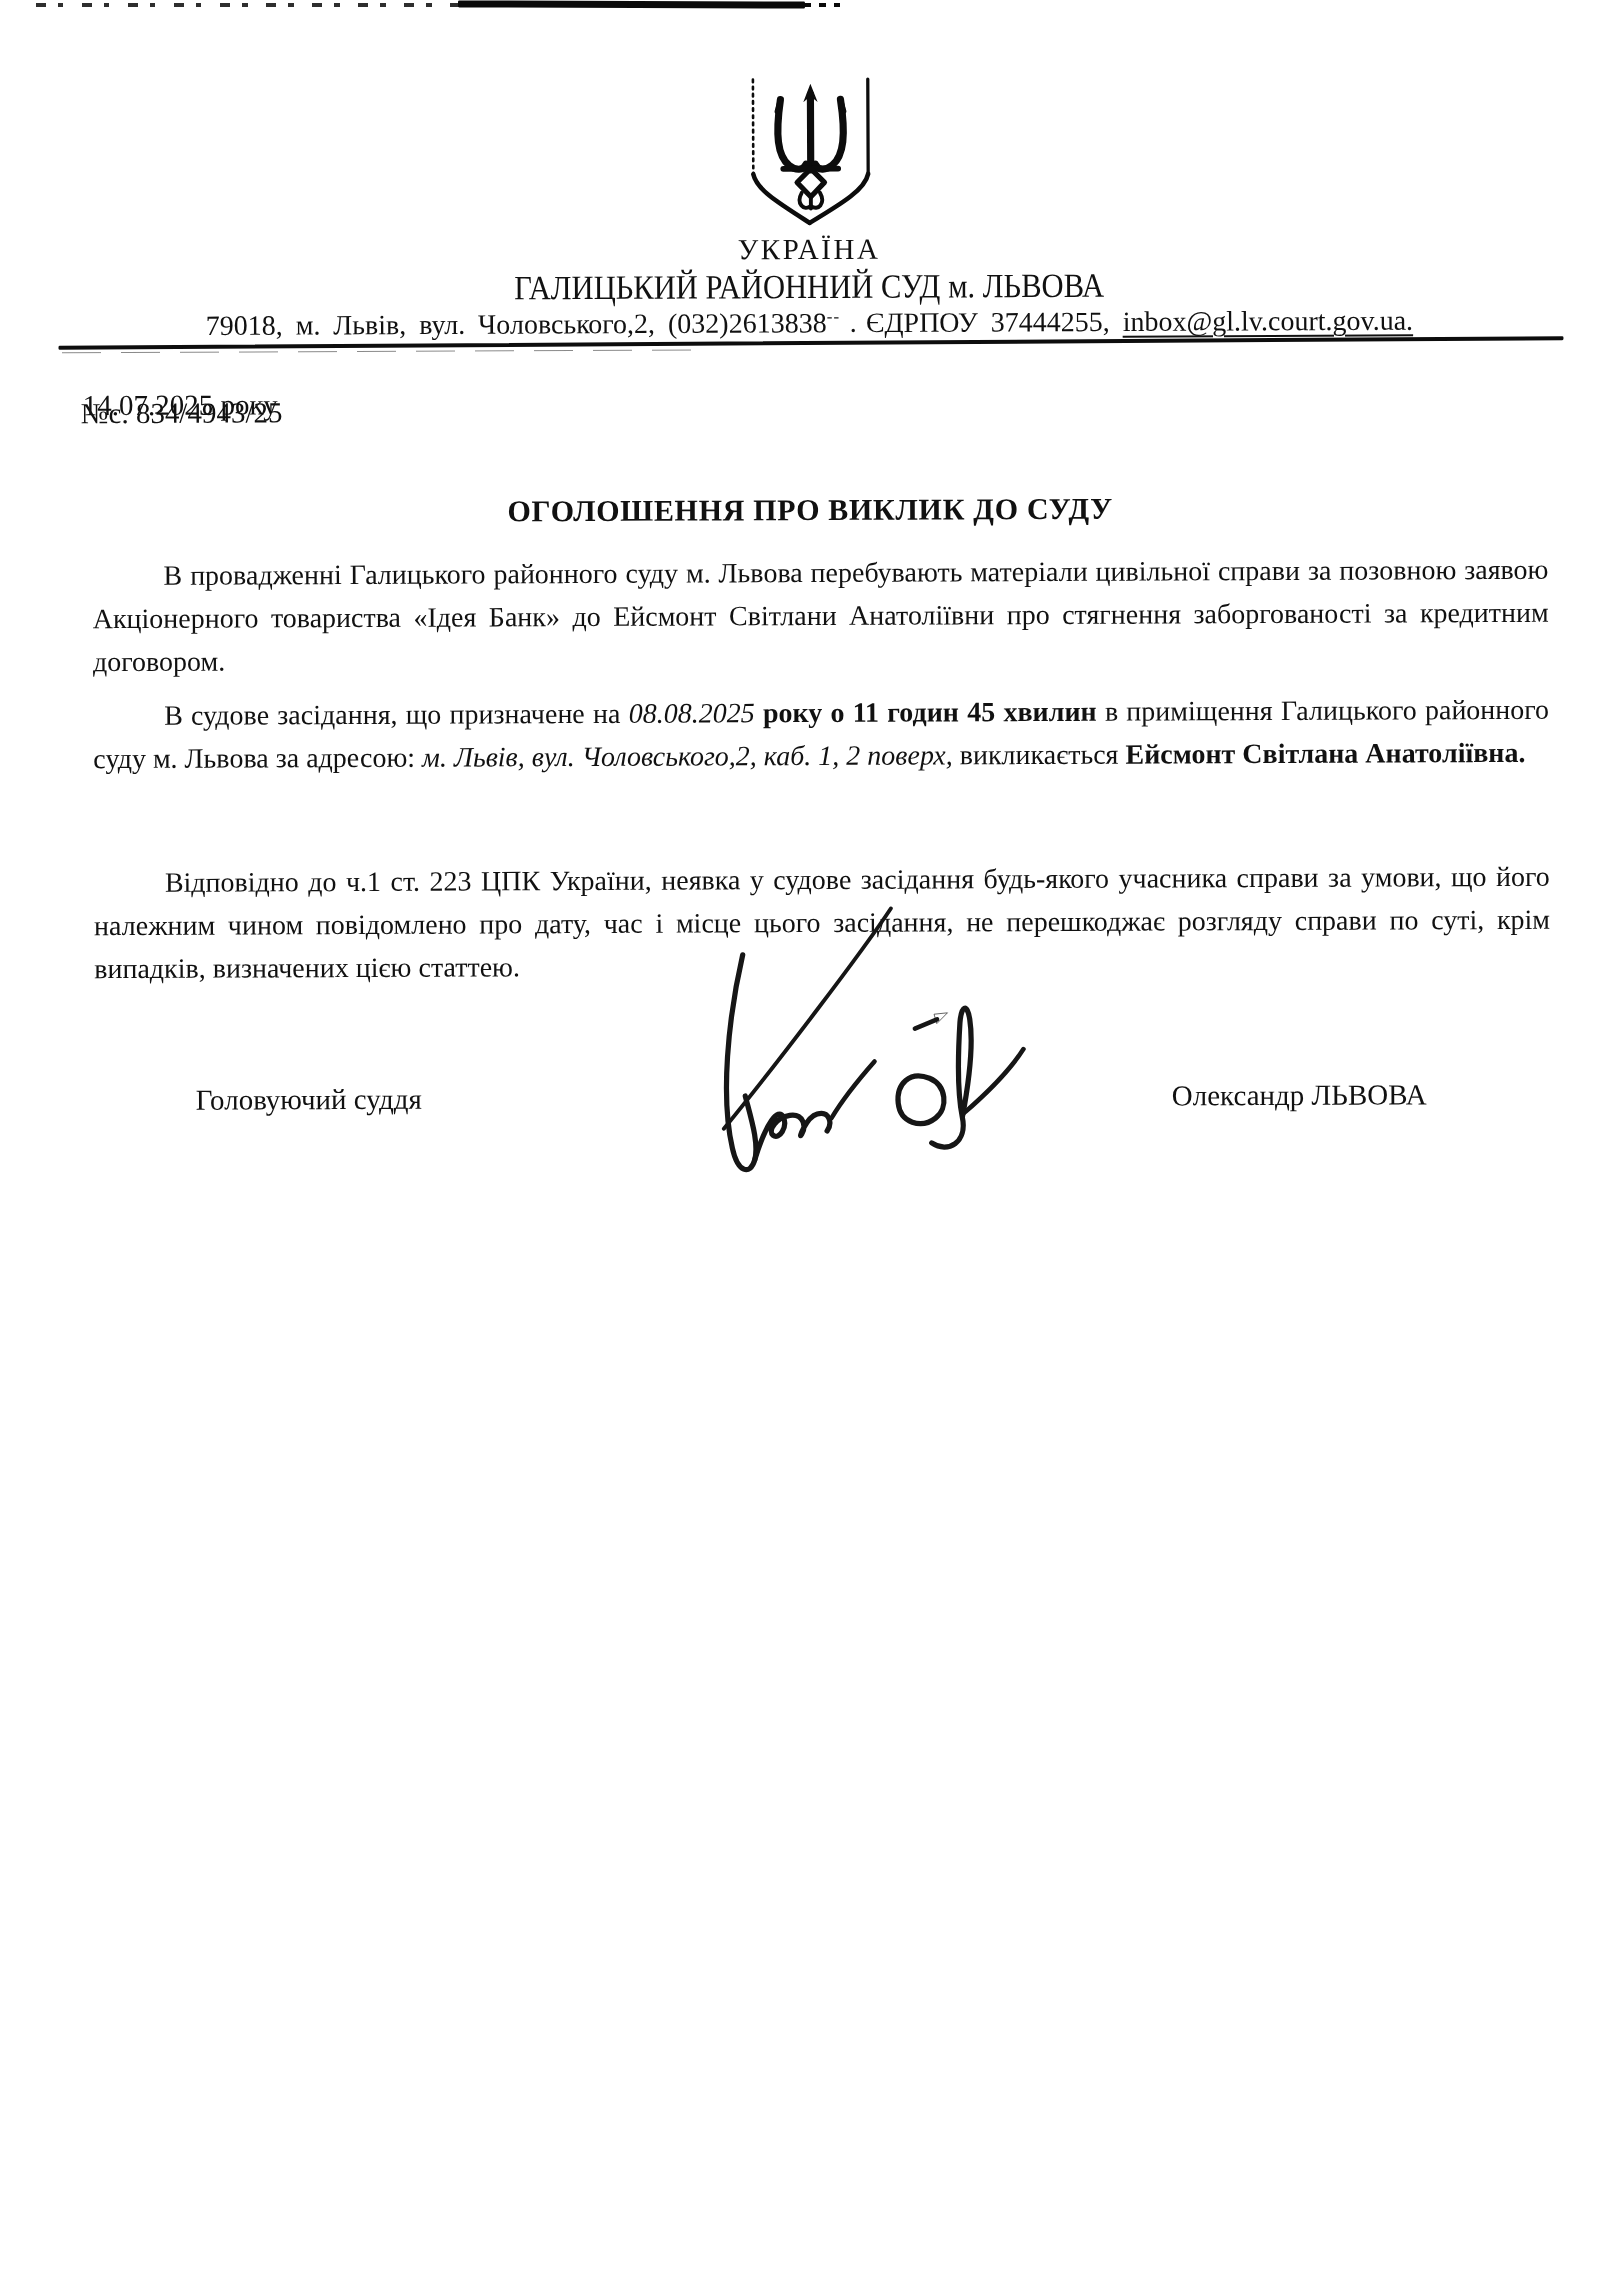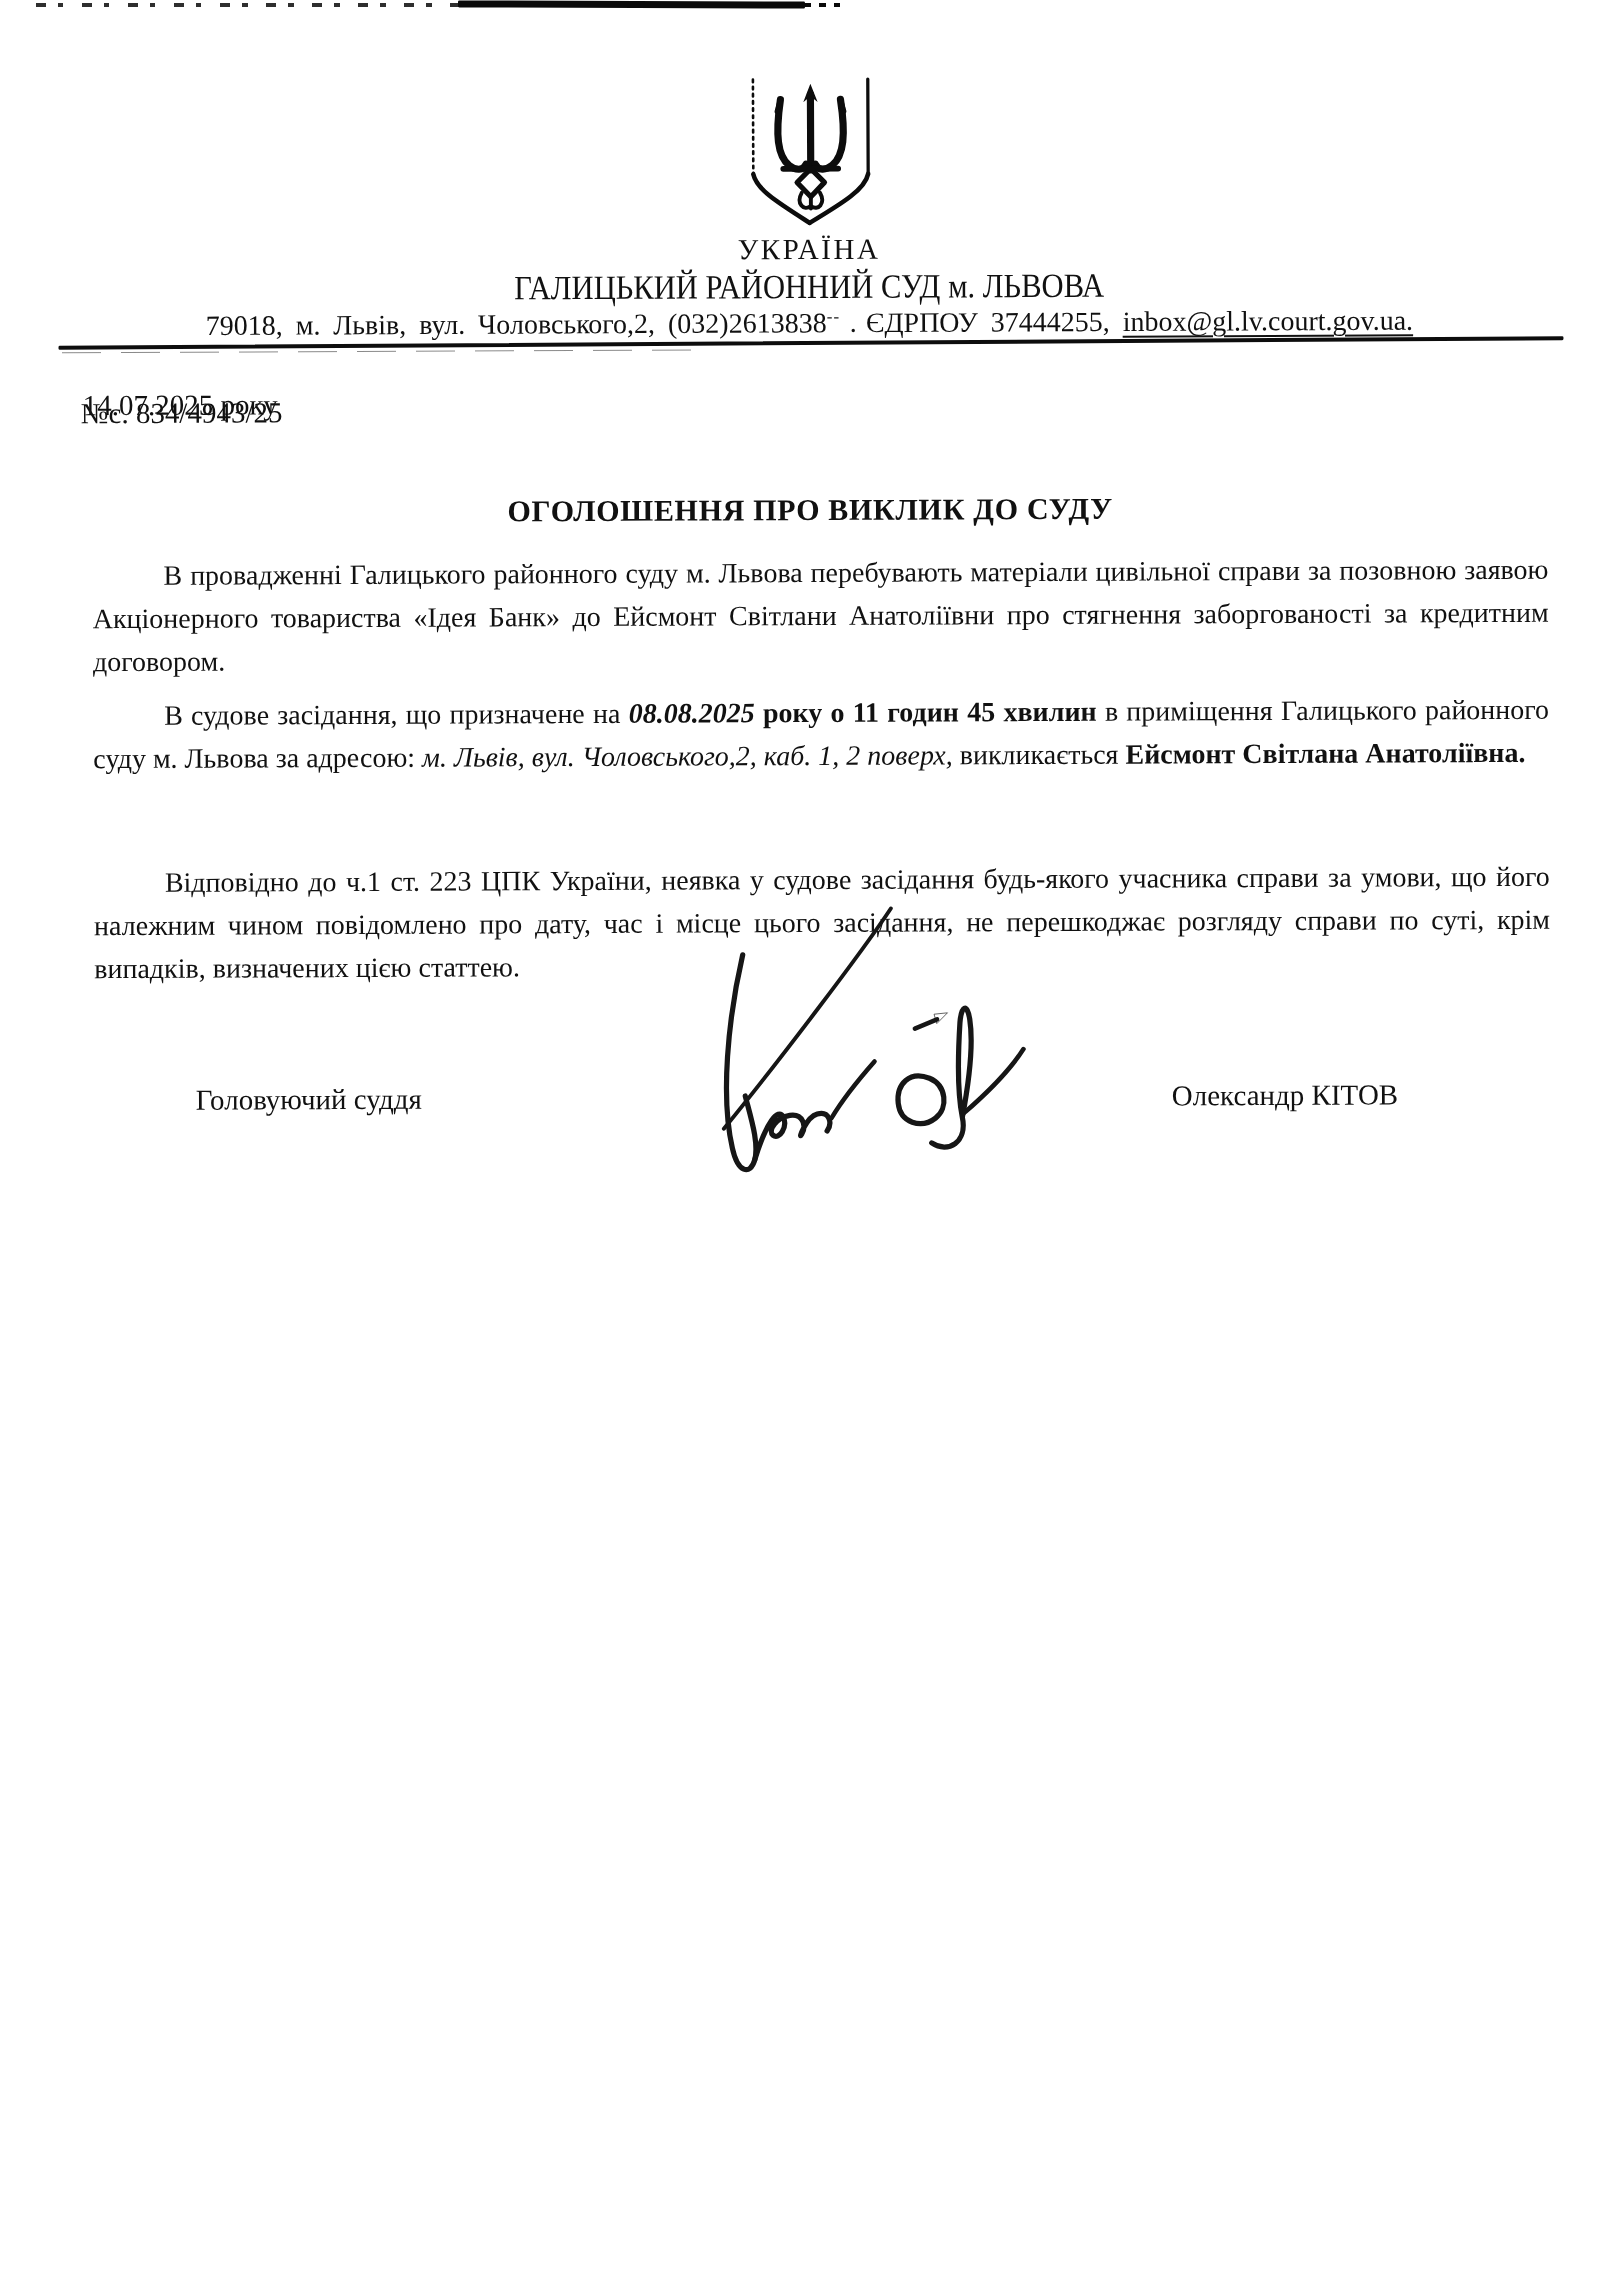--- a/index.html
+++ b/index.html
@@ -72,21 +72,21 @@
     font-size:28px; line-height:43px;
     text-align:justify; text-indent:71px;
     margin:0;
   }
   .para-1 { top:551px; }
   .para-2 { top:691px; }
   .para-3 { top:858px; }
 
   .run-b  { font-weight:700; }
   .run-i  { font-style:italic; }
-  .run-bi { font-weight:700; font-style:italic;margin-top:20px; }
+  .run-bi { font-weight:400; font-style:italic;margin-top:20px; }
 
   .sig-row-label { position:absolute; left:194px;  top:1081px; font-size:29px; }
   .sig-row-name  { position:absolute; left:1170px; top:1081px; font-size:29px; }
 
   .signature { position:absolute; left:712px; top:901px; width:327px; height:281px; }
   .signature path { stroke:#161616; fill:none; stroke-linecap:round; stroke-linejoin:round; }
 
   .emblem path.ink { stroke:#0c0c0c; fill:none; stroke-linecap:round; stroke-linejoin:round; }
 </style>
 </head>
@@ -129,21 +129,21 @@
     <div class="meta-date">14.07.2025 року</div>
     <div class="meta-caseno">№с. 834/4943/25</div>
 
     <div class="doc-title">ОГОЛОШЕННЯ ПРО ВИКЛИК ДО СУДУ</div>
 
     <p class="para para-1"><span>В провадженні Галицького районного суду м. Львова перебувають матеріали цивільної справи за позовною заявою Акціонерного товариства «Ідея Банк» до Ейсмонт Світлани Анатоліївни про стягнення заборгованості за кредитним договором.</span></p>
     <p class="para para-2"><span>В судове засідання, що призначене на </span><span class="run-bi">08.08.2025</span><span class="run-b"> року о 11 годин 45 хвилин</span><span> в приміщення Галицького районного суду м. Львова за адресою: </span><span class="run-i">м. Львів, вул. Чоловського,2, каб. 1, 2 поверх,</span><span> викликається </span><span class="run-b">Ейсмонт Світлана Анатоліївна.</span></p>
     <p class="para para-3"><span>Відповідно до ч.1 ст. 223 ЦПК України, неявка у судове засідання будь-якого учасника справи за умови, що його належним чином повідомлено про дату, час і місце цього засідання, не перешкоджає розгляду справи по суті, крім випадків, визначених цією статтею.</span></p>
 
     <div class="sig-row-label">Головуючий суддя</div>
-    <div class="sig-row-name">Олександр КІТОВ</div>
+    <div class="sig-row-name">Олександр ЛЬВОВА</div>
 
     <svg class="signature" viewBox="0 0 500 430" aria-hidden="true">
       <path d="M272,12 C230,75 100,245 15,348" stroke-width="6"></path>
       <path d="M45,82 C22,180 10,300 28,378 C36,415 55,420 62,396 C69,370 56,330 48,298" stroke-width="8"></path>
       <path d="M62,396 C80,338 98,316 106,330 C113,345 100,366 90,358 C82,350 96,331 116,328 C136,325 142,344 134,357 C128,368 140,331 158,326 C176,321 182,339 173,352" stroke-width="8"></path>
       <path d="M246,246 C214,282 192,312 180,332" stroke-width="7"></path>
       <path d="M330,272 C300,260 279,280 282,310 C285,340 317,350 339,333 C359,318 356,283 330,272 Z" stroke-width="8"></path>
       <path d="M380,332 C390,280 398,222 392,182 C388,156 379,162 377,187 C374,232 372,292 380,332 C388,370 358,388 333,371" stroke-width="8"></path>
       <path d="M382,326 C424,290 456,256 474,228" stroke-width="7"></path>
       <path d="M308,196 L342,182" stroke-width="7"></path>

